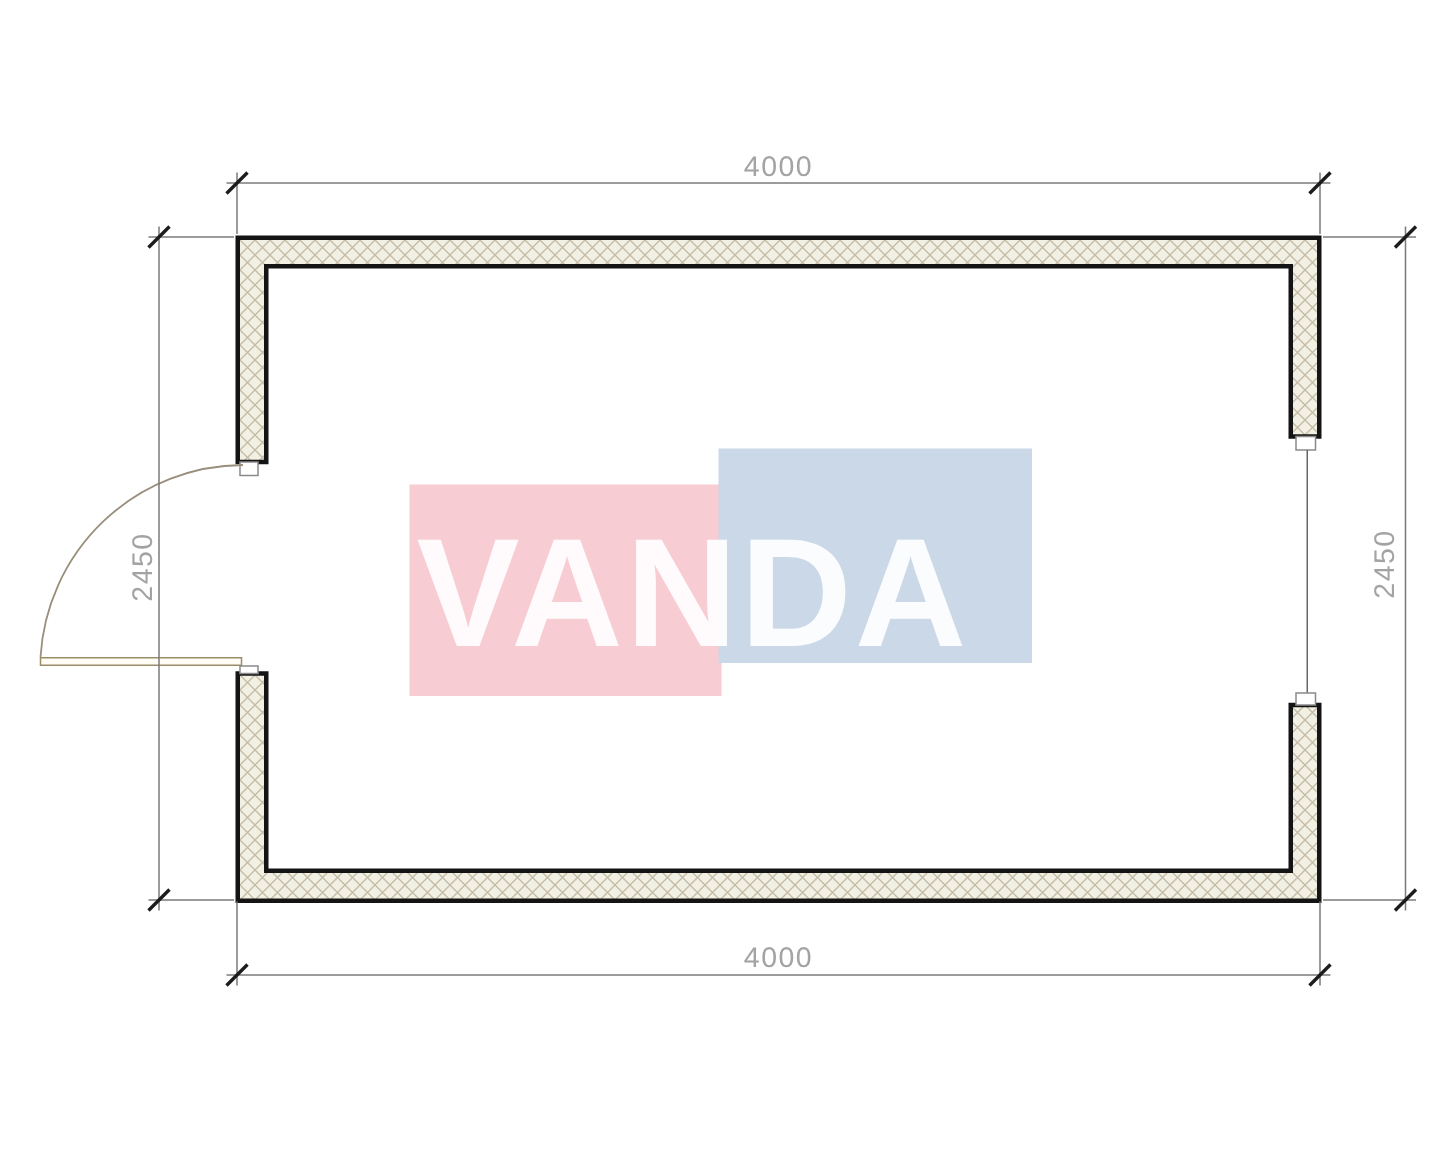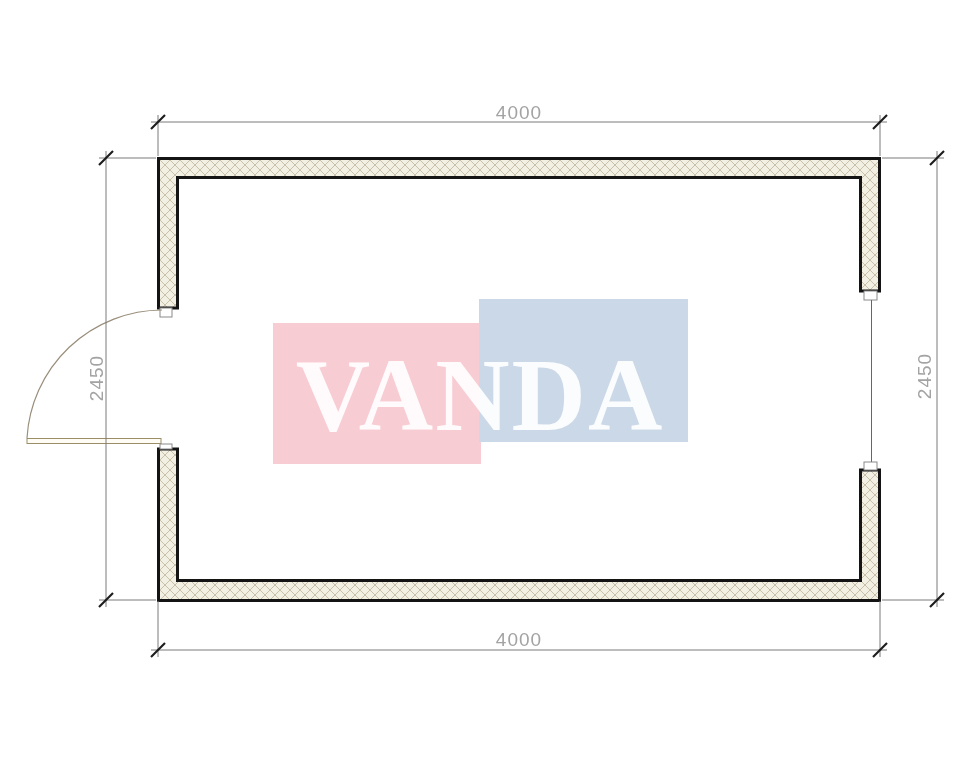--- a/index.html
+++ b/index.html
@@ -18,29 +18,28 @@
     letter-spacing:1px;
     color:#a3a3a3;
     white-space:nowrap;
     line-height:1;
   }
   .dim-label.vertical{
     transform:translate(-50%,-50%) rotate(-90deg);
   }
   .watermark-text{
     position:absolute;
-    left:480px;top:395px;
+    left:462px;top:395px;
     transform:translate(-50%,-50%);
     font-size:103px;
     font-weight:bold;
     letter-spacing:2px;
     line-height:1;
     color:rgba(255,255,255,0.92);
     white-space:nowrap;
-    font-family:Liberation Serif, serif;
   }
 </style>
 </head>
 <body>
 
 <div class="canvas">
 
   <svg class="plan-svg" width="960" height="768" viewBox="0 0 960 768">
     <defs>
       <pattern id="hatch" patternUnits="userSpaceOnUse" width="10" height="10">

